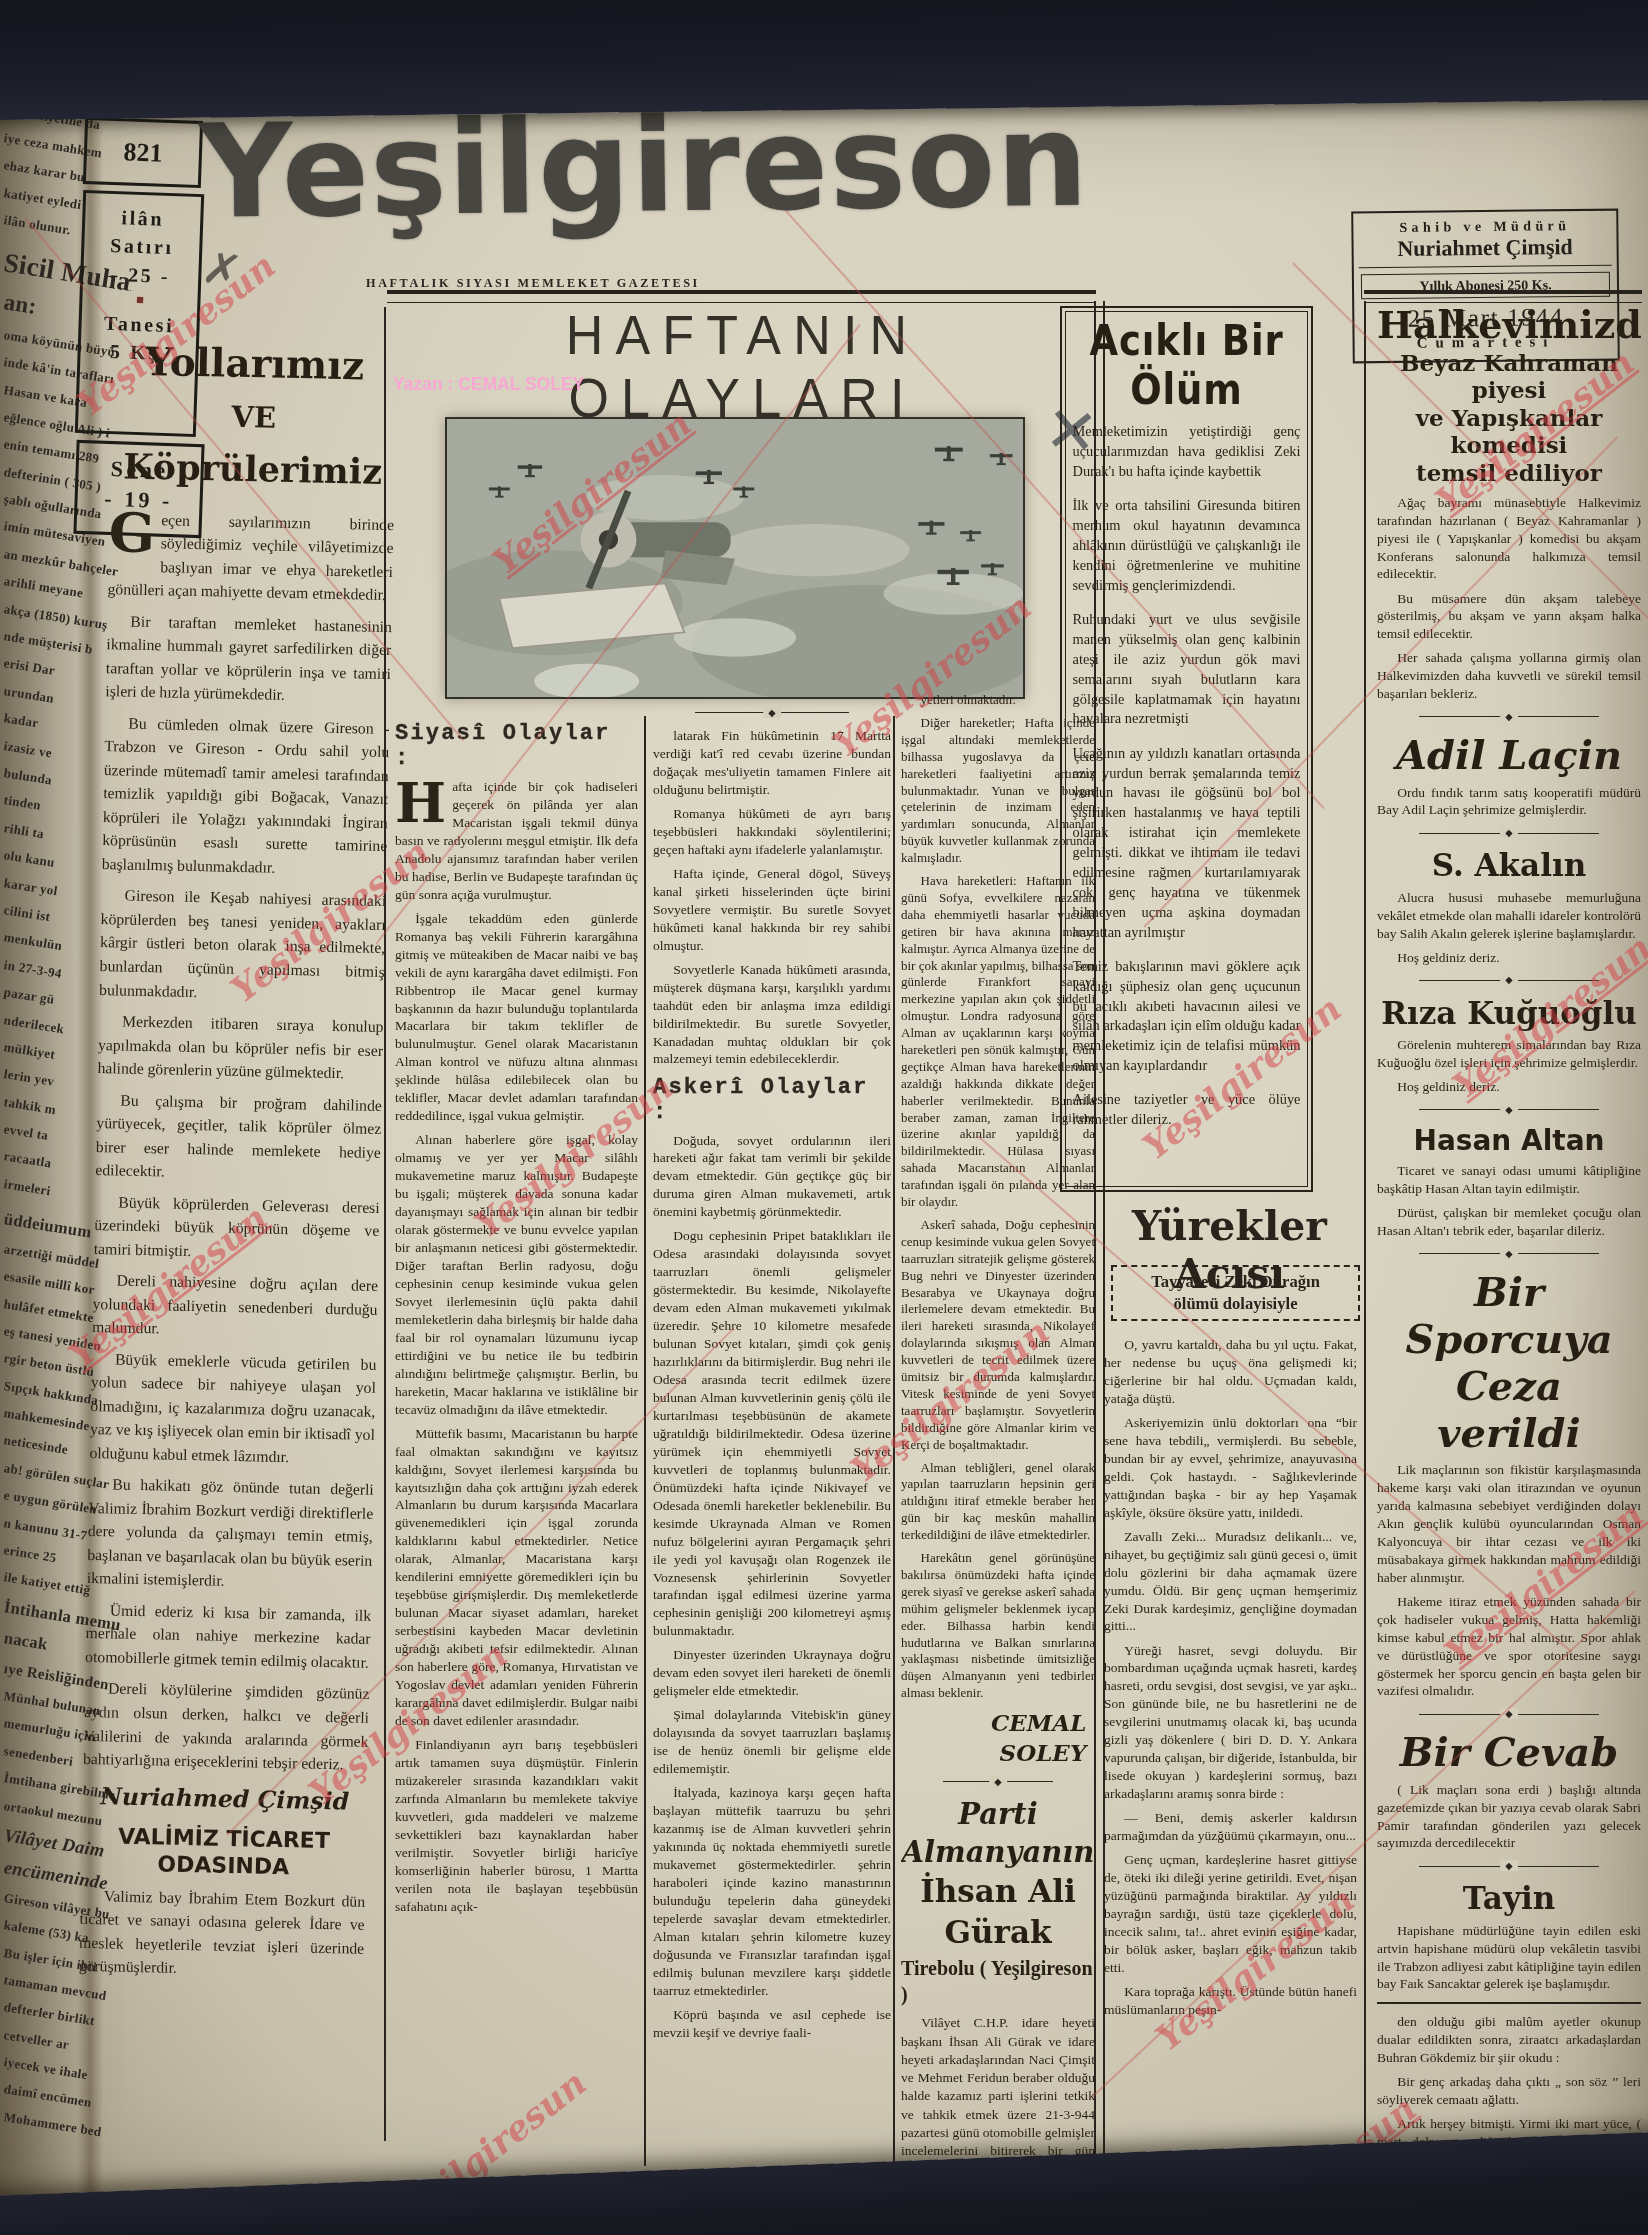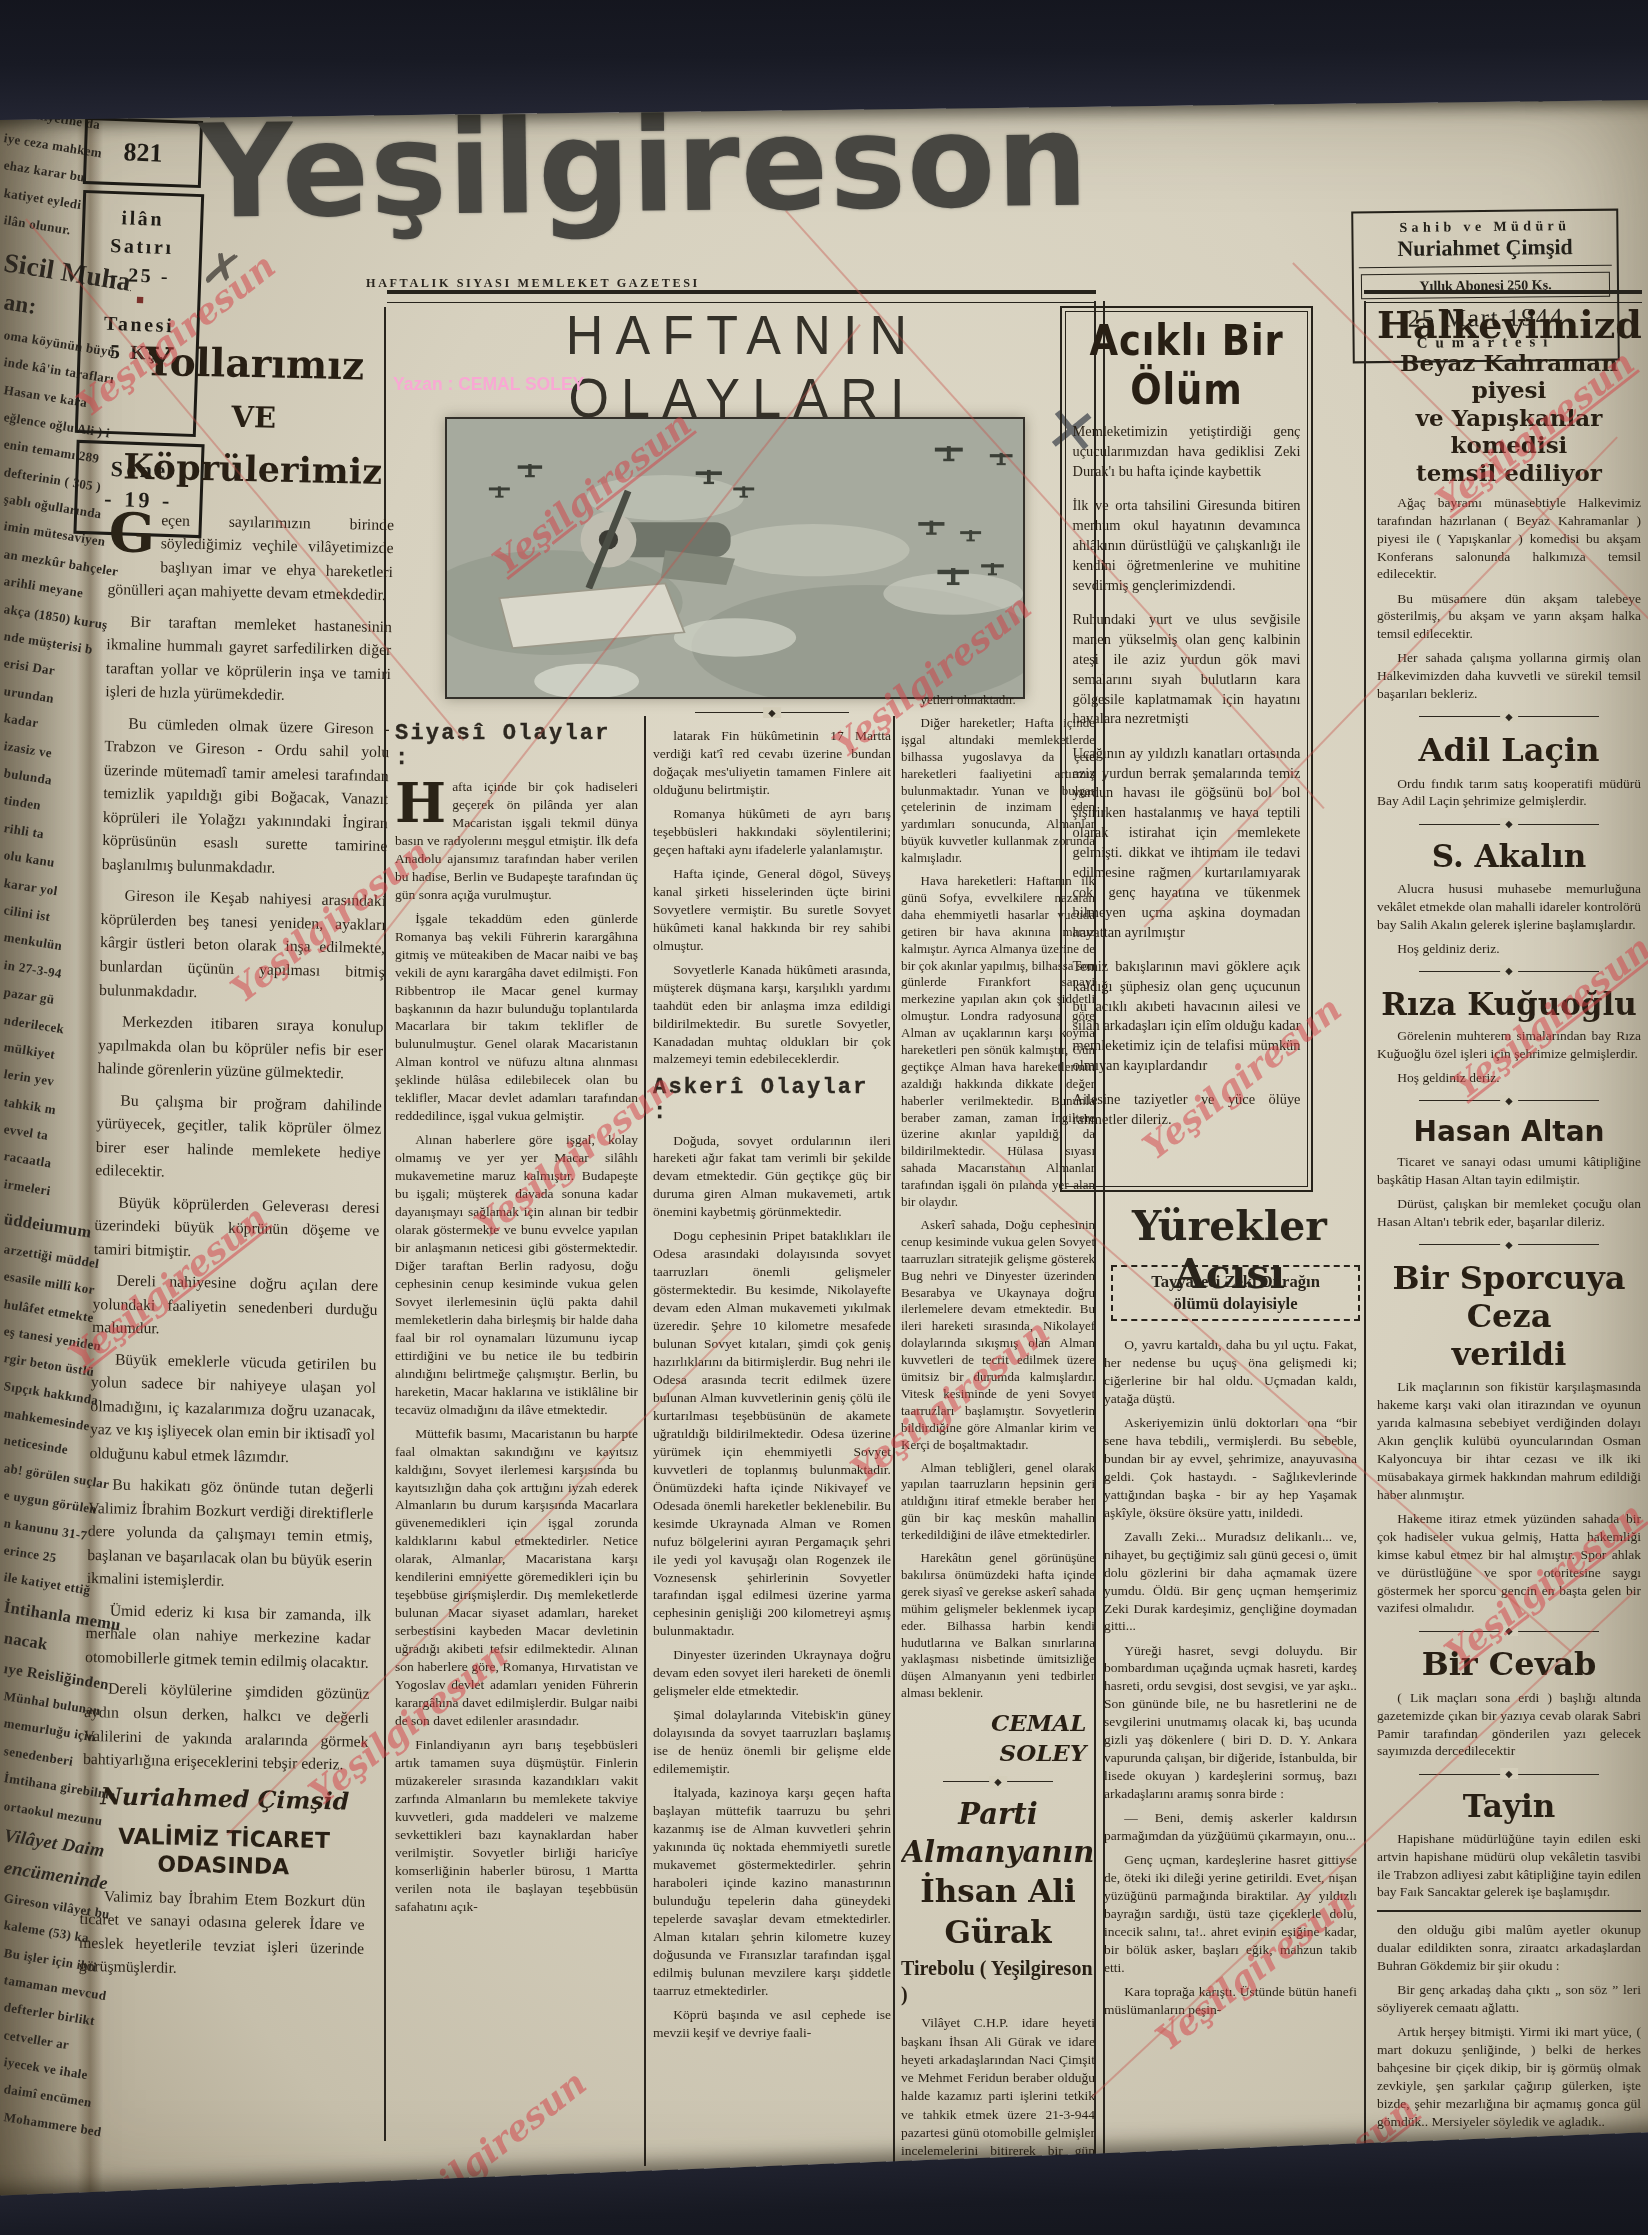--- a/index.html
+++ b/index.html
@@ -118,21 +118,21 @@
     font-family:"DejaVu Serif",serif;font-weight:700;font-size:41px;color:#29241b;}
   .yurbox{position:absolute;left:1111px;top:1265px;width:238px;border:2.2px dashed #28231b;
     text-align:center;font-weight:700;font-size:16.6px;line-height:1.3;padding:4.4px 3.5px;color:#28231b;}
   .colD2{left:1104px;top:1336px;width:253px;height:828px;}
   
   .colE{left:1377px;top:302px;width:264px;height:1918px;}
   .eh1{font-family:"DejaVu Serif",serif;font-weight:700;font-size:38px;text-align:center;
     text-indent:0;margin:0 0 1.7px;}
   .eh2{font-family:"DejaVu Serif",serif;font-weight:700;font-size:23px;text-align:center;
     line-height:1.2;text-indent:0;}
-  .ehi{font-family:"DejaVu Serif",serif;font-weight:600;font-size:32px;
+  .ehi{font-family:"DejaVu Serif",serif;font-style:italic;font-weight:600;font-size:40px;
     text-align:center;text-indent:0;margin:3.5px 0 5.2px;}
   .ehb{font-family:"DejaVu Serif",serif;font-weight:700;font-size:31px;text-align:center;
     text-indent:0;margin:3.5px 0 5.2px;}
   .ehs{font-family:"DejaVu Sans",sans-serif;font-weight:700;font-size:28px;text-align:center;
     text-indent:0;margin:3.5px 0 5.2px;}
   .sep{position:relative;height:14px;margin:7px 42px;}
   .sep::before{content:"";position:absolute;left:0;right:0;top:6.1px;border-top:1.3px solid #2b261e;}
   .sep::after{content:"◆";position:absolute;left:50%;top:0.9px;transform:translateX(-50%);
     font-size:9.6px;color:#2b261e;background:#d4ceba;padding:0 5.2px;}
   .hrule{border-top:2.2px solid #26221a;margin:8.7px 0 8.7px;}

